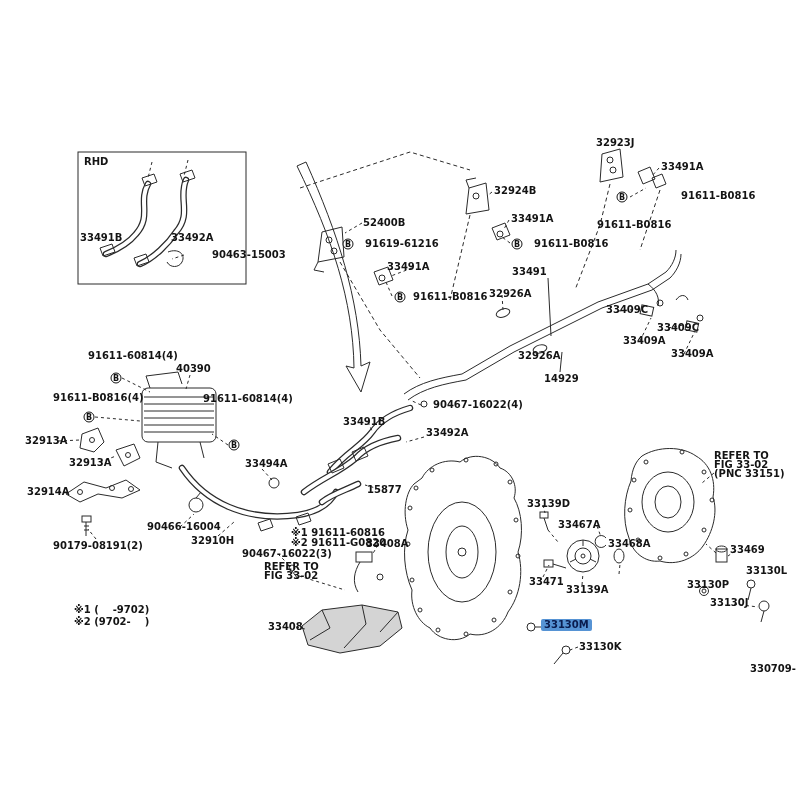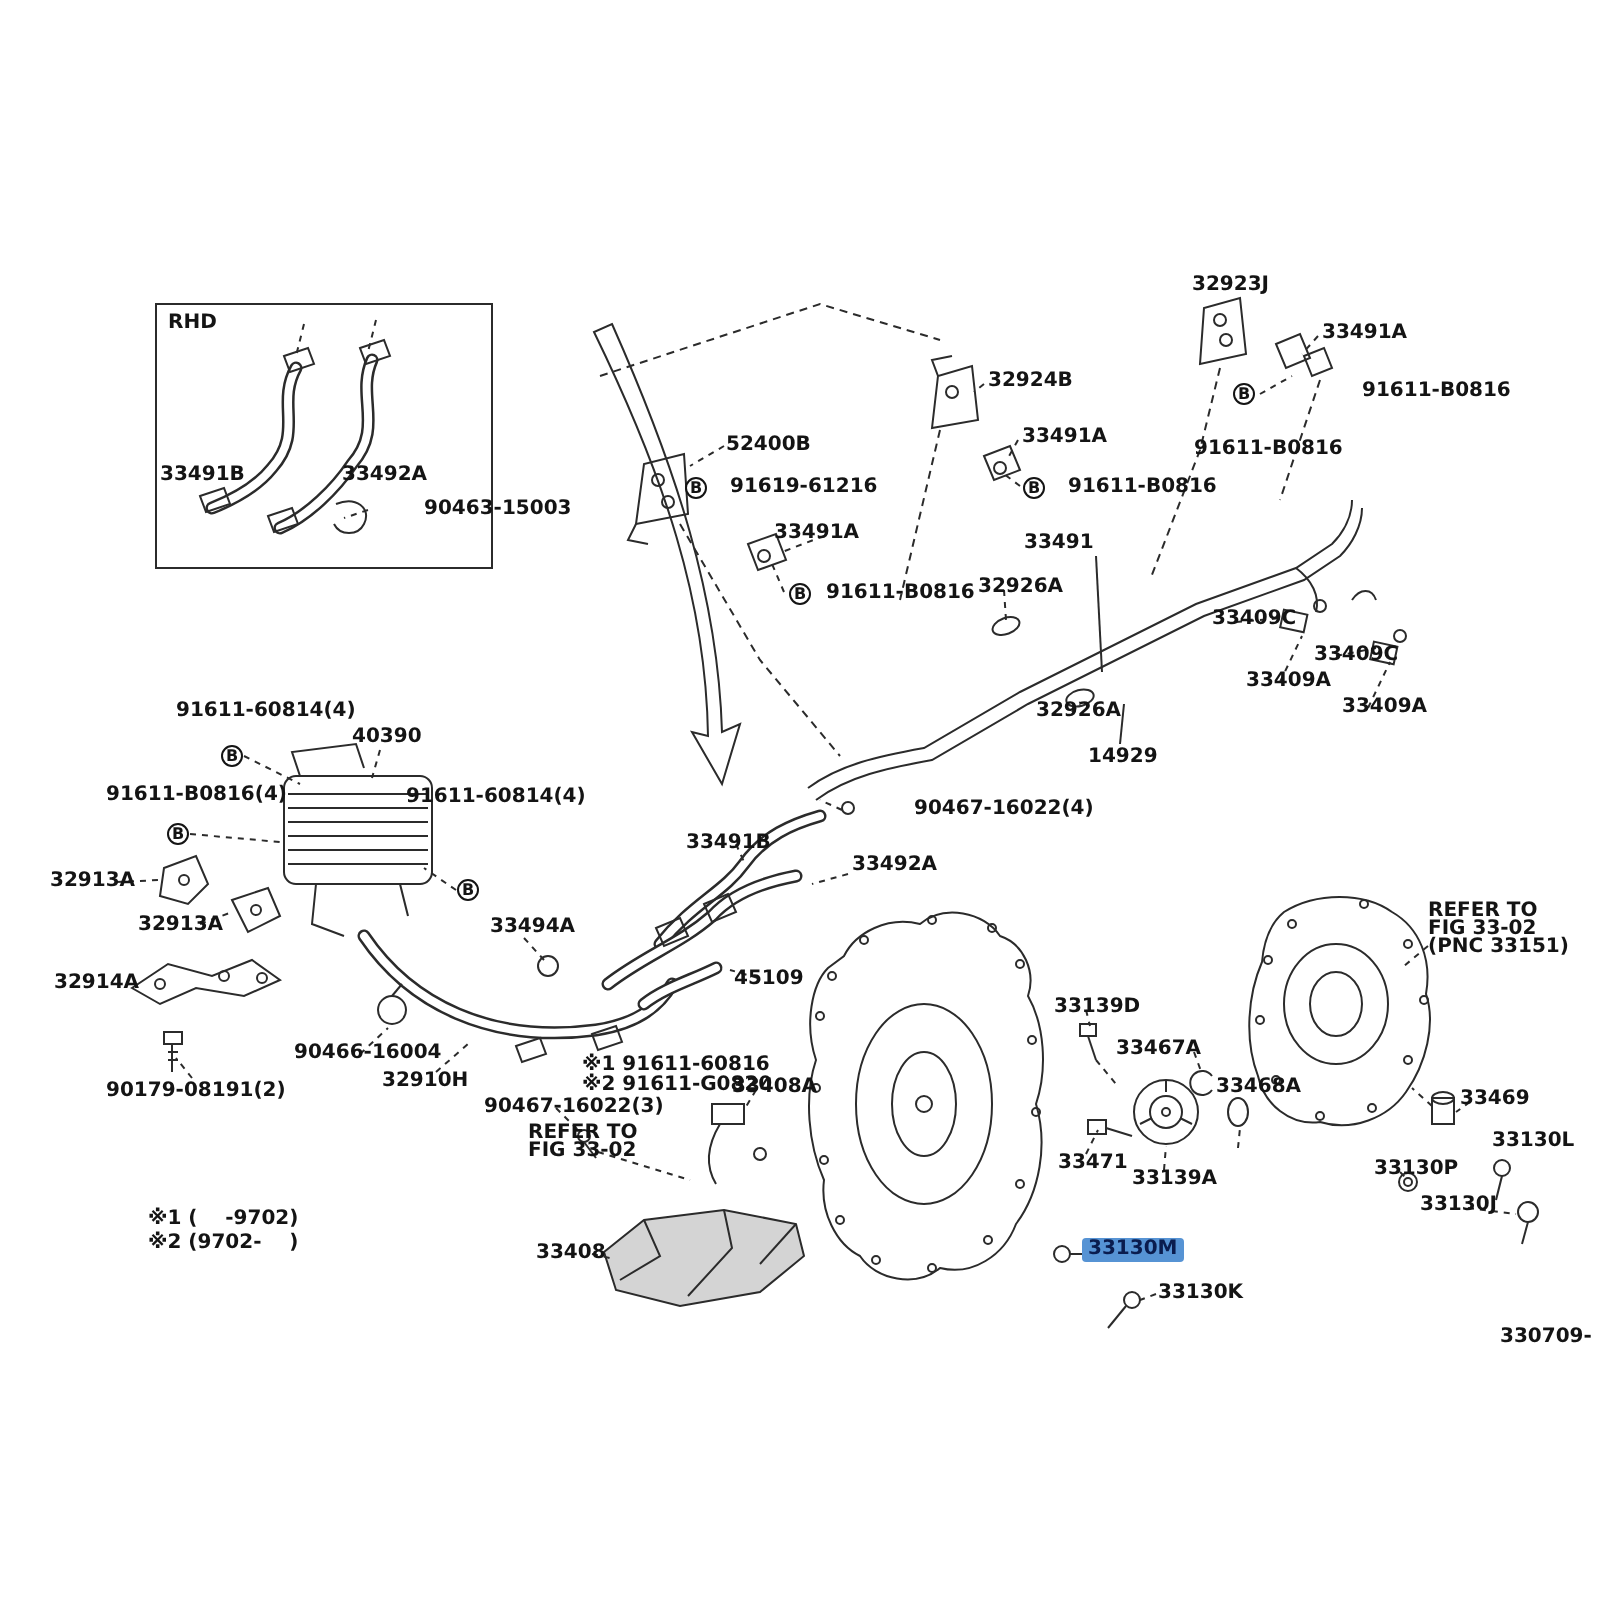--- a/index.html
+++ b/index.html
@@ -327,24 +327,24 @@
       <div class="label" style="left: 53px; top: 392px;">91611-B0816(4)</div>
       <div class="label" style="left: 203px; top: 393px;">91611-60814(4)</div>
       <div class="label" style="left: 25px; top: 435px;">32913A</div>
       <div class="label" style="left: 69px; top: 457px;">32913A</div>
       <div class="label" style="left: 27px; top: 486px;">32914A</div>
       <div class="label" style="left: 53px; top: 540px;">90179-08191(2)</div>
       <div class="label" style="left: 147px; top: 521px;">90466-16004</div>
       <div class="label" style="left: 191px; top: 535px;">32910H</div>
       <div class="label" style="left: 242px; top: 548px;">90467-16022(3)</div>
       <div class="label" style="left: 245px; top: 458px;">33494A</div>
-      <div class="label" style="left: 367px; top: 484px;">45109</div>
+      <div class="label" style="left: 367px; top: 484px;">15877</div>
       <div class="label" style="left: 343px; top: 416px;">33491B</div>
       <div class="label" style="left: 426px; top: 427px;">33492A</div>
-      <div class="label" style="left: 433px; top: 399px; margin-left: 24px;">90467-16022(4)</div>
+      <div class="label" style="left: 433px; top: 399px;">90467-16022(4)</div>
       <div class="label" style="left: 291px; top: 527px;">※1 91611-60816</div>
       <div class="label" style="left: 291px; top: 537px; text-align: center;">※2 91611-G0820</div>
       <div class="label" style="left: 366px; top: 538px;">33408A</div>
       <div class="label" style="left: 264px; top: 561px;">REFER TO</div>
       <div class="label" style="left: 264px; top: 570px;">FIG 33-02</div>
       <div class="label" style="left: 268px; top: 621px;">33408</div>
       <div class="label" style="left: 527px; top: 498px;">33139D</div>
       <div class="label" style="left: 558px; top: 519px;">33467A</div>
       <div class="label" style="left: 529px; top: 576px;">33471</div>
       <div class="label" style="left: 566px; top: 584px;">33139A</div>

